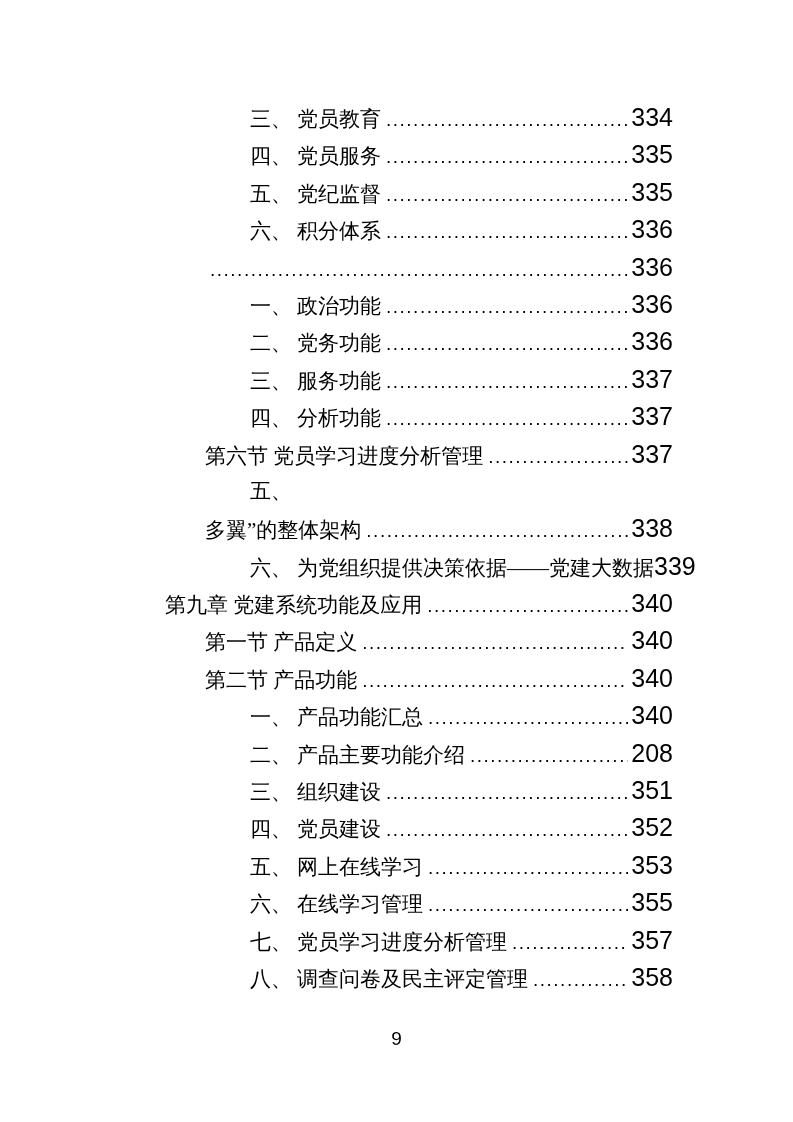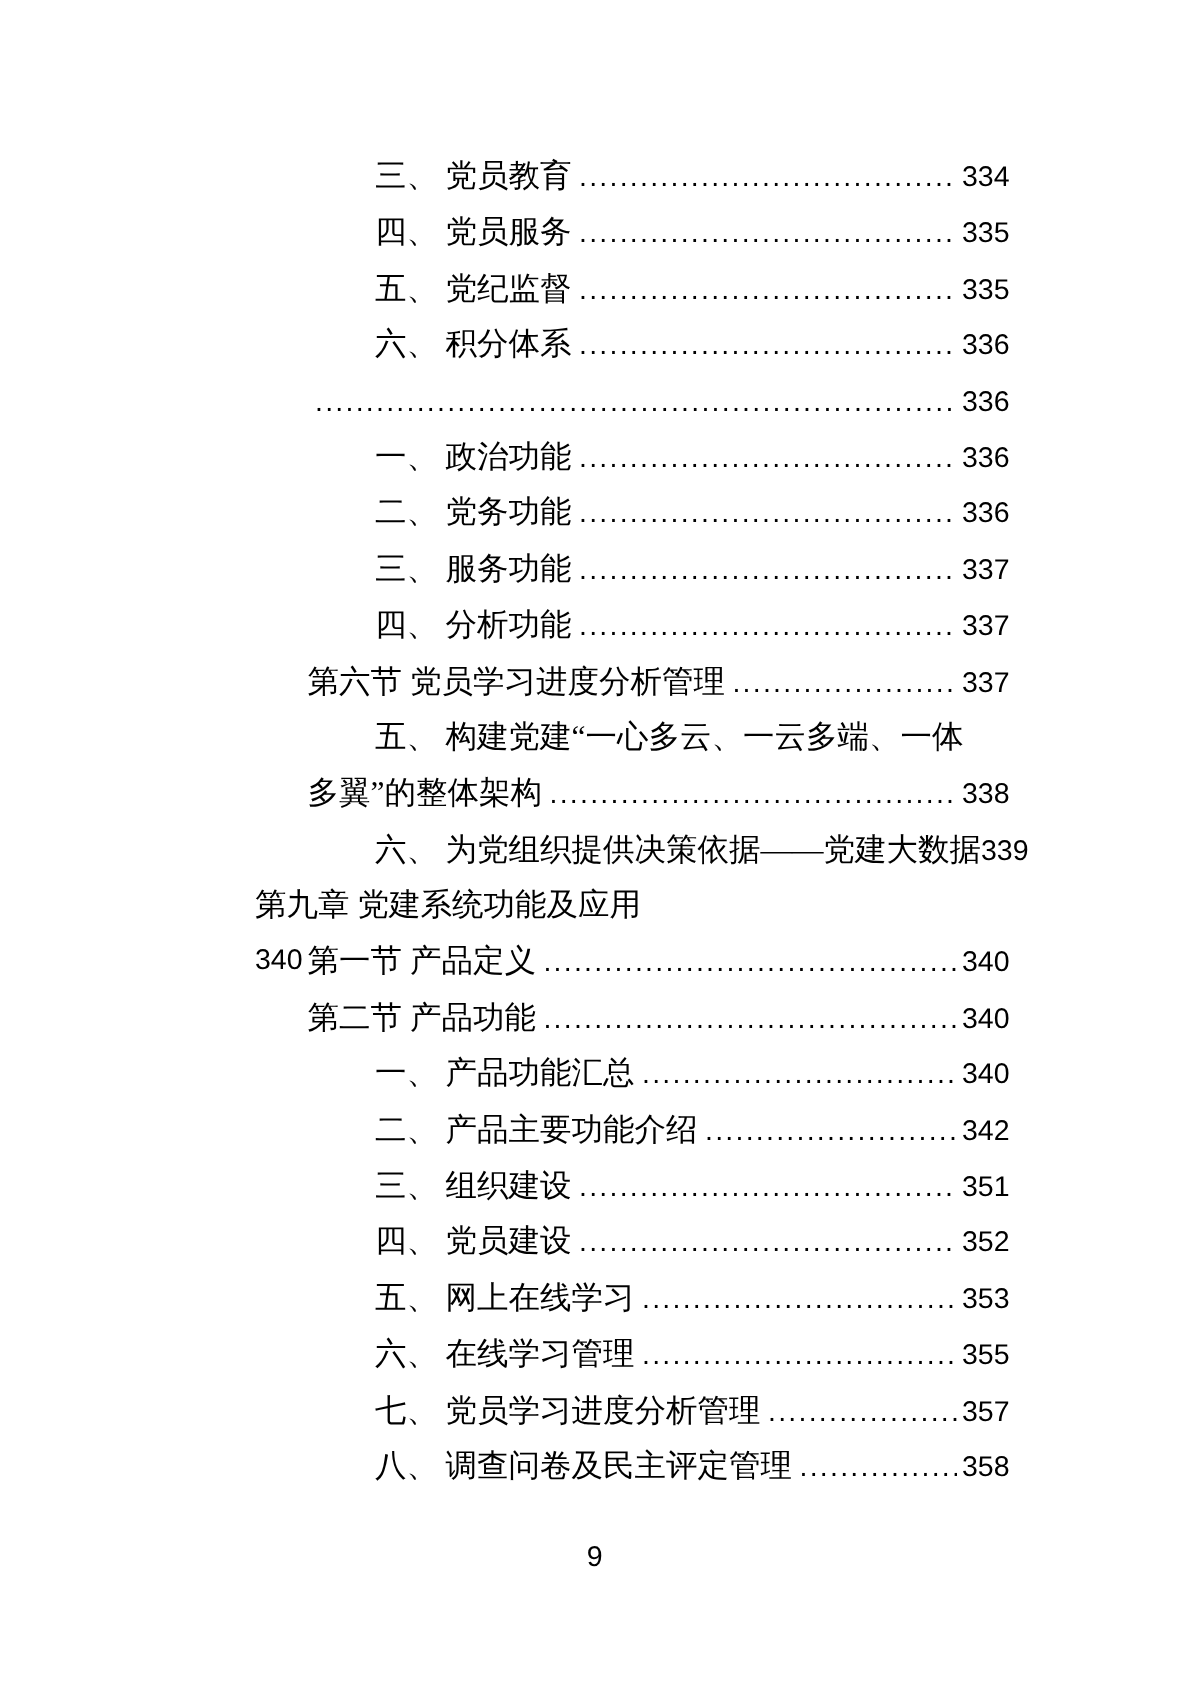--- a/index.html
+++ b/index.html
@@ -23,21 +23,21 @@
     width: 508px;
   }
   .toc-row {
     display: flex;
     align-items: baseline;
     height: 37.4px;
     line-height: 37.4px;
     font-size: 21px;
     white-space: nowrap;
   }
-  .level-chapter { padding-left: 0; flex-direction: column; }
+  .level-chapter { padding-left: 0; }
   .level-section { padding-left: 40px; }
   .level-item    { padding-left: 85px; }
   .level-cont    { padding-left: 40px; }
   .num {
     flex: none;
     display: inline-block;
     width: 47px;
   }
   .title {
     flex: none;
@@ -52,21 +52,21 @@
   .leader::after {
     content: "......................................................................................................................................";
     font-family: "Liberation Sans", sans-serif;
     font-size: 19px;
     letter-spacing: 1.5px;
     color: #000000;
   }
   .pagenum {
     flex: none;
     font-family: "Liberation Sans", sans-serif;
-    font-size: 19px;
+    font-size: 25px;
   }
   .footer {
     position: absolute;
     left: 0;
     right: 0;
     top: 1028px;
     text-align: center;
     font-family: "Liberation Sans", sans-serif;
     font-size: 19px;
     color: #000000;
@@ -129,21 +129,20 @@
         <span class="leader"></span>
         <span class="pagenum">337</span>
       </div>
       <div class="toc-row level-section">
         <span class="title">第六节 党员学习进度分析管理</span>
         <span class="leader"></span>
         <span class="pagenum">337</span>
       </div>
       <div class="toc-row level-item">
         <span class="num">五、</span>
-        <span class="title">构建党建“一心多云、一云多端、一体</span>
       </div>
       <div class="toc-row level-cont">
         <span class="title">多翼”的整体架构</span>
         <span class="leader"></span>
         <span class="pagenum">338</span>
       </div>
       <div class="toc-row level-item">
         <span class="num">六、</span>
         <span class="title">为党组织提供决策依据——党建大数据</span>
         <span class="pagenum">339</span>
@@ -166,21 +165,21 @@
       <div class="toc-row level-item">
         <span class="num">一、</span>
         <span class="title">产品功能汇总</span>
         <span class="leader"></span>
         <span class="pagenum">340</span>
       </div>
       <div class="toc-row level-item">
         <span class="num">二、</span>
         <span class="title">产品主要功能介绍</span>
         <span class="leader"></span>
-        <span class="pagenum">342</span>
+        <span class="pagenum">208</span>
       </div>
       <div class="toc-row level-item">
         <span class="num">三、</span>
         <span class="title">组织建设</span>
         <span class="leader"></span>
         <span class="pagenum">351</span>
       </div>
       <div class="toc-row level-item">
         <span class="num">四、</span>
         <span class="title">党员建设</span>

